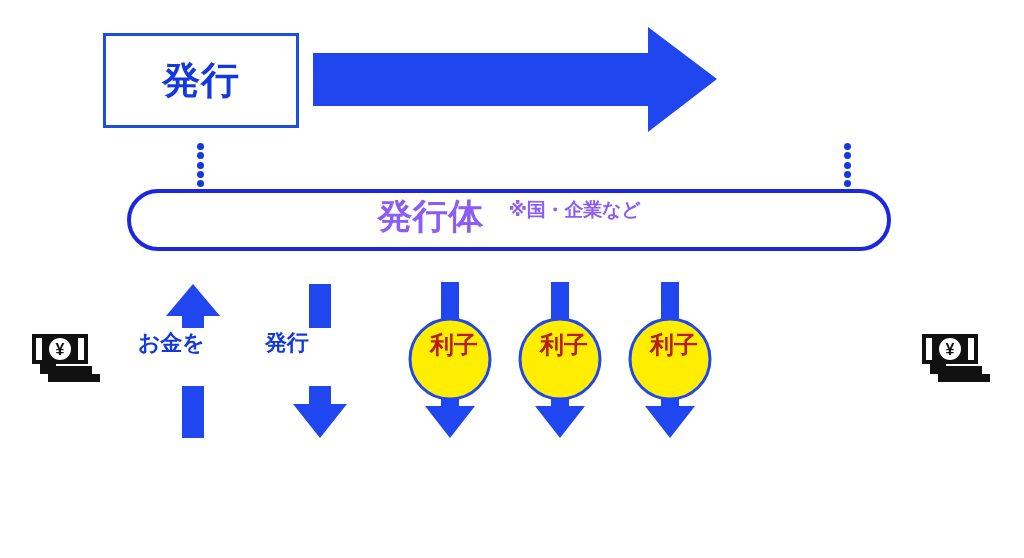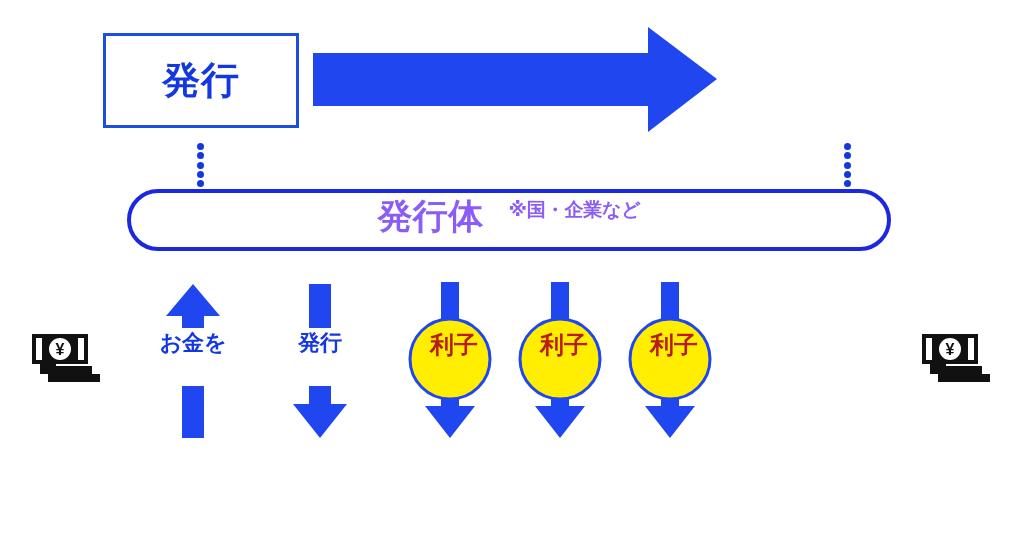--- a/index.html
+++ b/index.html
@@ -111,21 +111,20 @@
     top: 282px;
     width: 110px;
     height: 158px;
     z-index: 3;
   }
   .flow svg { position: absolute; left: 0; top: 0; }
   .flow-label {
     position: absolute;
     left: 0;
     width: 110px;
-    text-align: center;
     color: #1338e0;
     font-weight: 700;
     font-size: 22px;
     line-height: 1.14;
     letter-spacing: -0.01em;
     z-index: 2;
     background: transparent;
   }
   #flow-lend  { left: 138px; }
   #flow-lend .flow-label  { top: 48px; }

